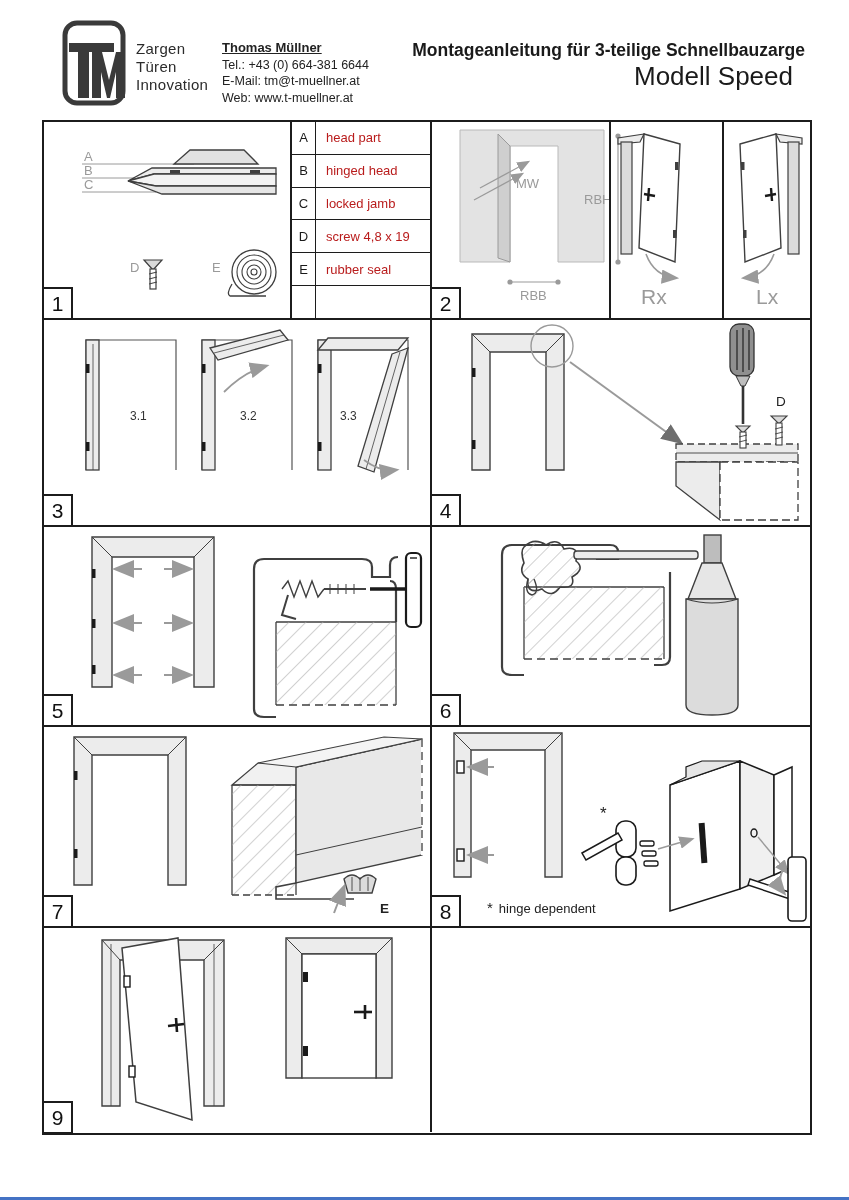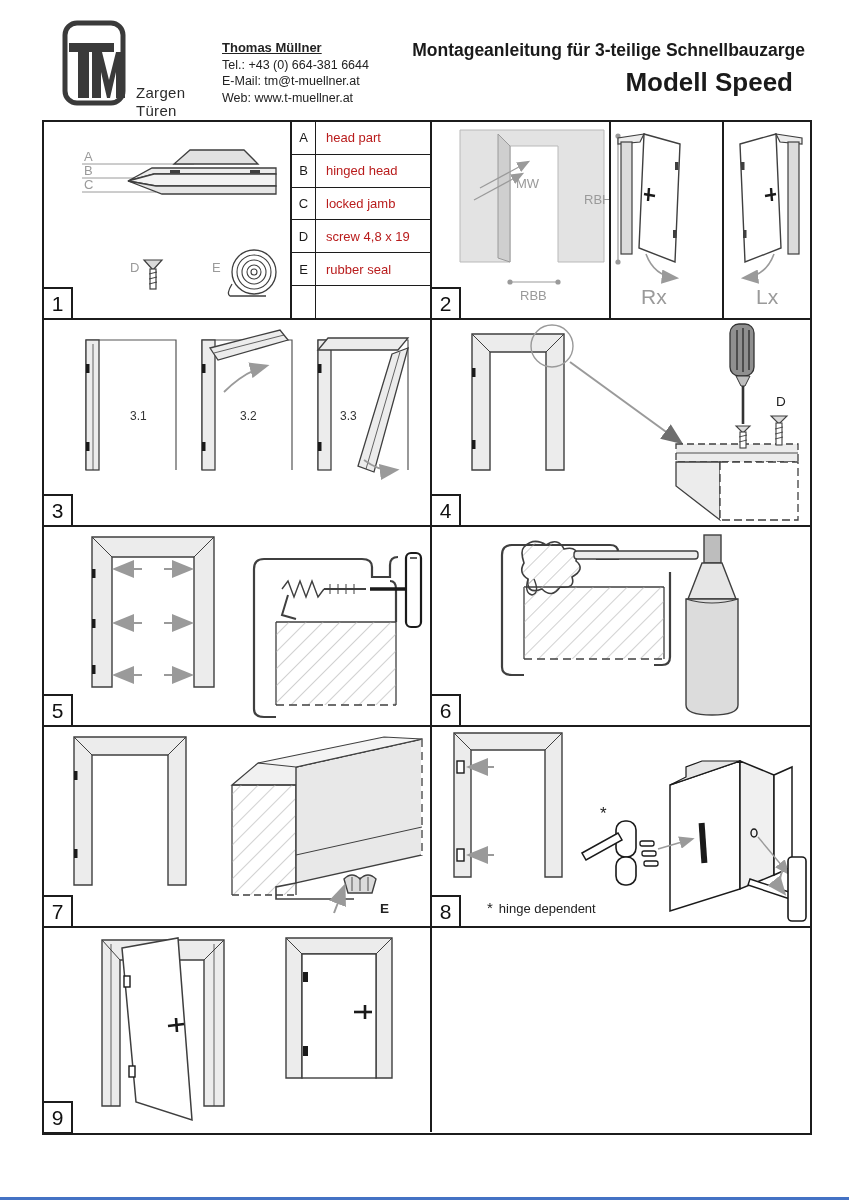--- a/index.html
+++ b/index.html
@@ -3,26 +3,26 @@
 <meta charset="utf-8">
 <style>
   * { box-sizing: border-box; margin: 0; padding: 0; }
   html,body { background:#fff; }
   body {
     width: 849px; height: 1200px; position: relative; overflow: hidden;
     font-family: "Liberation Sans", sans-serif; color:#1a1a1a;
   }
   
   .logo-box { position:absolute; left:62px; top:20px; width:64px; height:86px; }
-  .brand { position:absolute; left:136px; top:40px; font-size:15px; line-height:18px; color:#2b2b2b; letter-spacing:.3px;margin-top:44px; }
+  .brand { position:absolute; left:136px; top:40px; font-size:15px; line-height:18px; color:#2b2b2b; letter-spacing:.3px; }
   .contact { position:absolute; left:222px; top:40px; font-size:12.5px; line-height:16.5px; color:#222; }
   .contact .name { font-weight:bold; font-size:13px;text-decoration:underline; }
   .title { position:absolute; right:44px; top:40px; text-align:right; }
   .title .t1 { font-size:17.5px; font-weight:bold; }
-  .title .t2 { font-size:26px; font-weight:bold; margin-top:6px; padding-right:12px; }
+  .title .t2 { font-size:26px; font-weight:normal; margin-top:0; padding-right:12px; }
   
   .grid { position:absolute; left:42px; top:120px; width:770px; height:1015px; border:2px solid #1c1c1c; background:#fff; }
   .row { display:flex; border-bottom:2px solid #1c1c1c; position:relative; }
   .row:last-child { border-bottom:none; }
   .cell { position:relative; }
   .cell.left  { width:388px; border-right:2px solid #1c1c1c; }
   .cell.right { flex:1; }
   .numbox {
     position:absolute; left:-2px; bottom:-2px; width:31px; height:33px; background:#fff;
     border:2px solid #1c1c1c; display:flex; align-items:center; justify-content:center;

